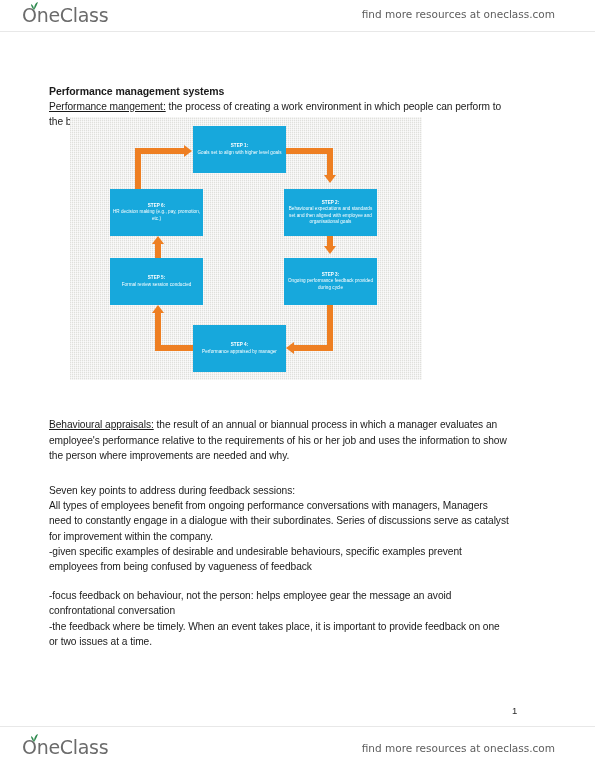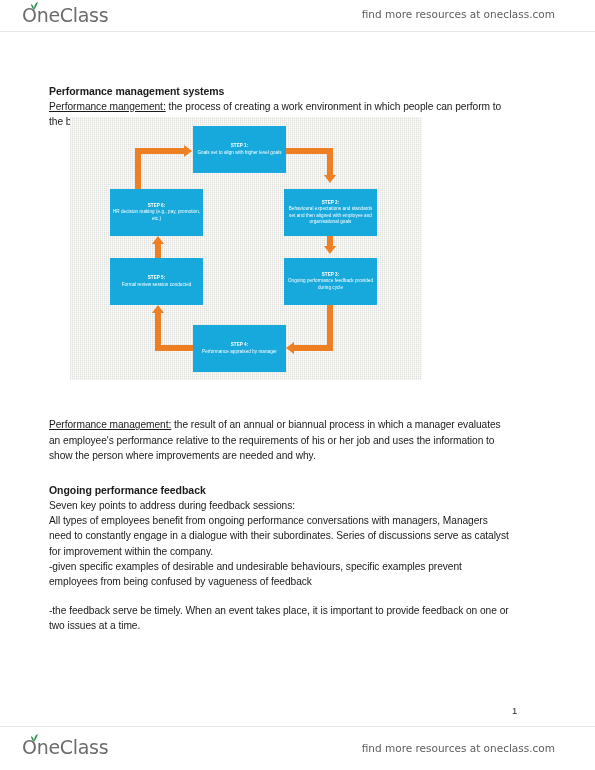--- a/index.html
+++ b/index.html
@@ -178,38 +178,38 @@
 </div>
 
 <div id="doc-body">
 
   <p class="heading">Performance management systems</p>
 
   <p class="para"><span class="u">Performance mangement:</span><span> the process of creating a work environment in which people can perform to the best of their abilities</span></p>
 
   <div style="height:288px"></div>
 
-  <p class="para"><span class="u">Performance management:</span><span> the result of an annual or biannual process in which a manager evaluates an employee's performance relative to the requirements of his or her job and uses the information to show the person where improvements are needed and why.</span></p>
+  <p class="para"><span class="u">Behavioural appraisals:</span><span> the result of an annual or biannual process in which a manager evaluates an employee's performance relative to the requirements of his or her job and uses the information to show the person where improvements are needed and why.</span></p>
 
   <div class="spacer-lg"></div>
 
-  <p class="heading">Ongoing performance feedback</p>
 
   <p class="para">Seven key points to address during feedback sessions:</p>
 
   <p class="para">All types of employees benefit from ongoing performance conversations with managers, Managers need to constantly engage in a dialogue with their subordinates. Series of discussions serve as catalyst for improvement within the company.</p>
 
   <p class="para"><span class="it">-given specific examples of desirable and undesirable behaviours</span><span>, specific examples prevent employees from being confused by vagueness of feedback</span></p>
 
   <div class="spacer-md"></div>
 
-
-
-
-  <p class="para"><span class="it">-the feedback serve be timely</span><span>. When an event takes place, it is important to provide feedback on one or two issues at a time.</span></p>
+  <p class="para"><span class="it">-focus feedback on behaviour, not the person</span><span>: helps employee gear the message an avoid confrontational conversation</span></p>
+
+
+
+  <p class="para"><span class="it">-the feedback where be timely</span><span>. When an event takes place, it is important to provide feedback on one or two issues at a time.</span></p>
 </div>
 
 <div id="flow-figure">
 
   <div class="arrow-line" style="left:216px; top:31px; width:44px; height:6px;"></div>
   <div class="arrow-line" style="left:257px; top:31px; width:6px; height:28px;"></div>
   <div class="arrow-head ah-down" style="left:254px; top:58px;"></div>
 
   <div class="arrow-line" style="left:257px; top:119px; width:6px; height:13px;"></div>
   <div class="arrow-head ah-down" style="left:254px; top:129px;"></div>

